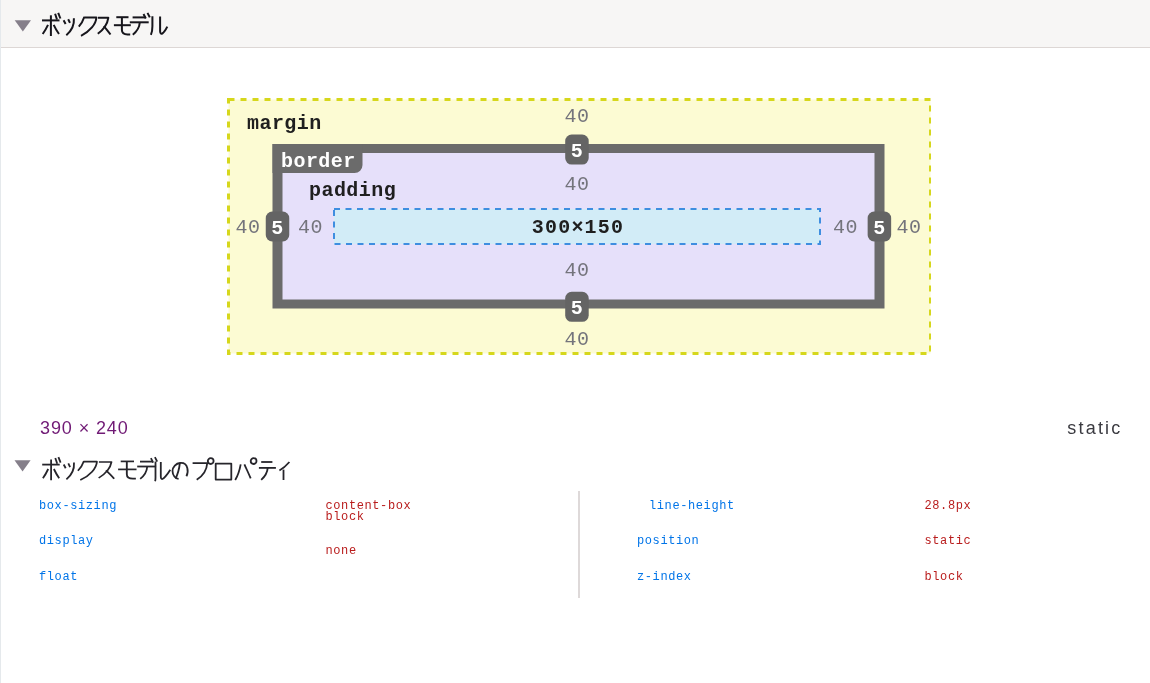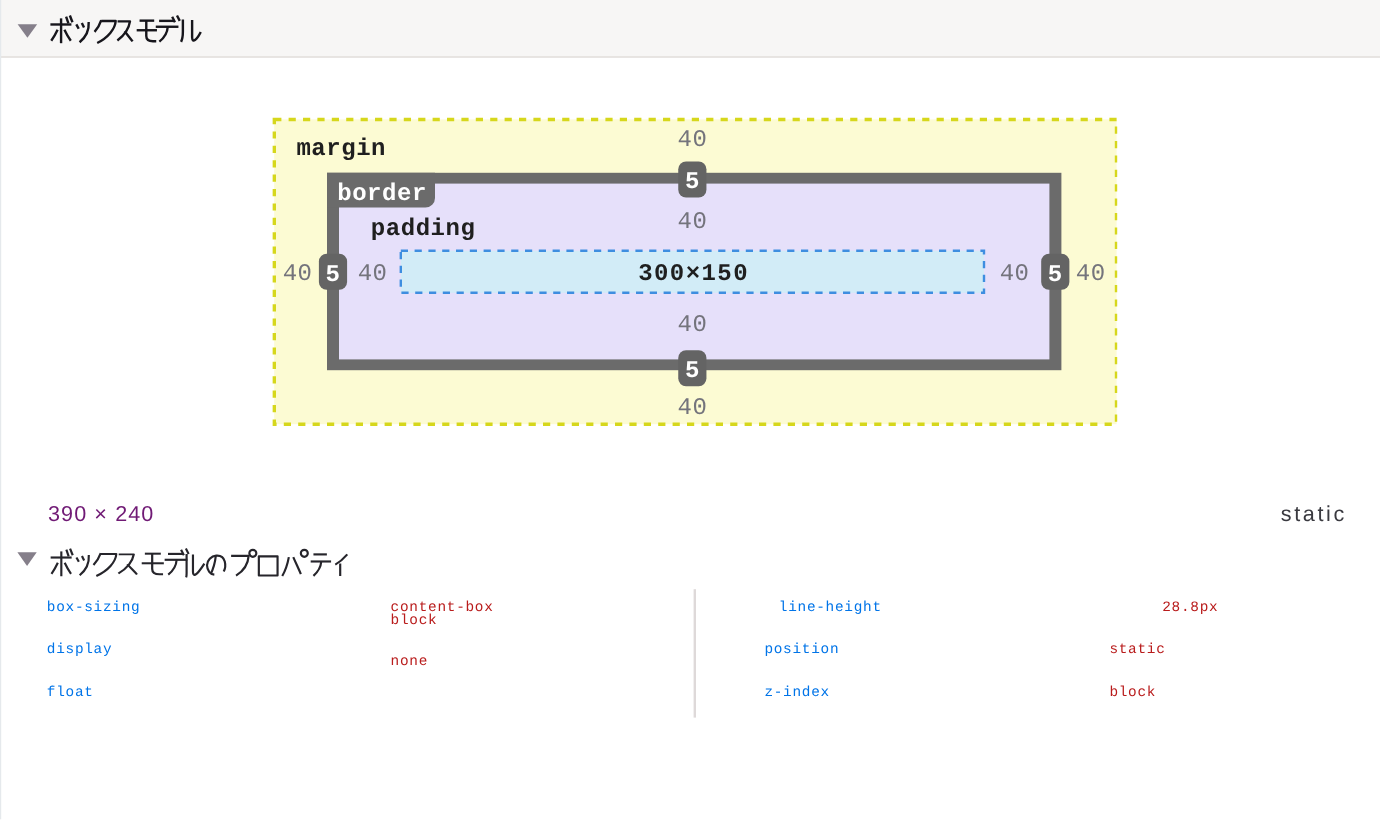--- a/index.html
+++ b/index.html
@@ -160,21 +160,21 @@
     </g>
   </g>
 </svg>
 
 <div class="abs" id="dim">390 × 240</div>
 <div class="abs" id="pos">static</div>
 
 <div class="abs prow" style="left:39px;top:498.5px;"><span class="pname">box-sizing</span></div>
 <div class="abs prow" style="left:325.5px;top:498.5px;"><span class="pval">content-box</span></div>
 <div class="abs prow" style="left:649px;top:498.5px;"><span class="pname">line-height</span></div>
-<div class="abs prow" style="left:924.5px;top:498.5px;margin-left:44px;"><span class="pval">28.8px</span></div>
+<div class="abs prow" style="left:924.5px;top:498.5px;"><span class="pval">28.8px</span></div>
 
 <div class="abs prow" style="left:39px;top:534px;"><span class="pname">display</span></div>
 <div class="abs prow" style="left:325.5px;top:510px;"><span class="pval">block</span></div>
 <div class="abs prow" style="left:637px;top:534px;"><span class="pname">position</span></div>
 <div class="abs prow" style="left:924.5px;top:534px;"><span class="pval">static</span></div>
 
 <div class="abs prow" style="left:39px;top:569.5px;"><span class="pname">float</span></div>
 <div class="abs prow" style="left:325.5px;top:544px;"><span class="pval">none</span></div>
 <div class="abs prow" style="left:637px;top:569.5px;"><span class="pname">z-index</span></div>
 <div class="abs prow" style="left:924.5px;top:569.5px;"><span class="pval">block</span></div>

